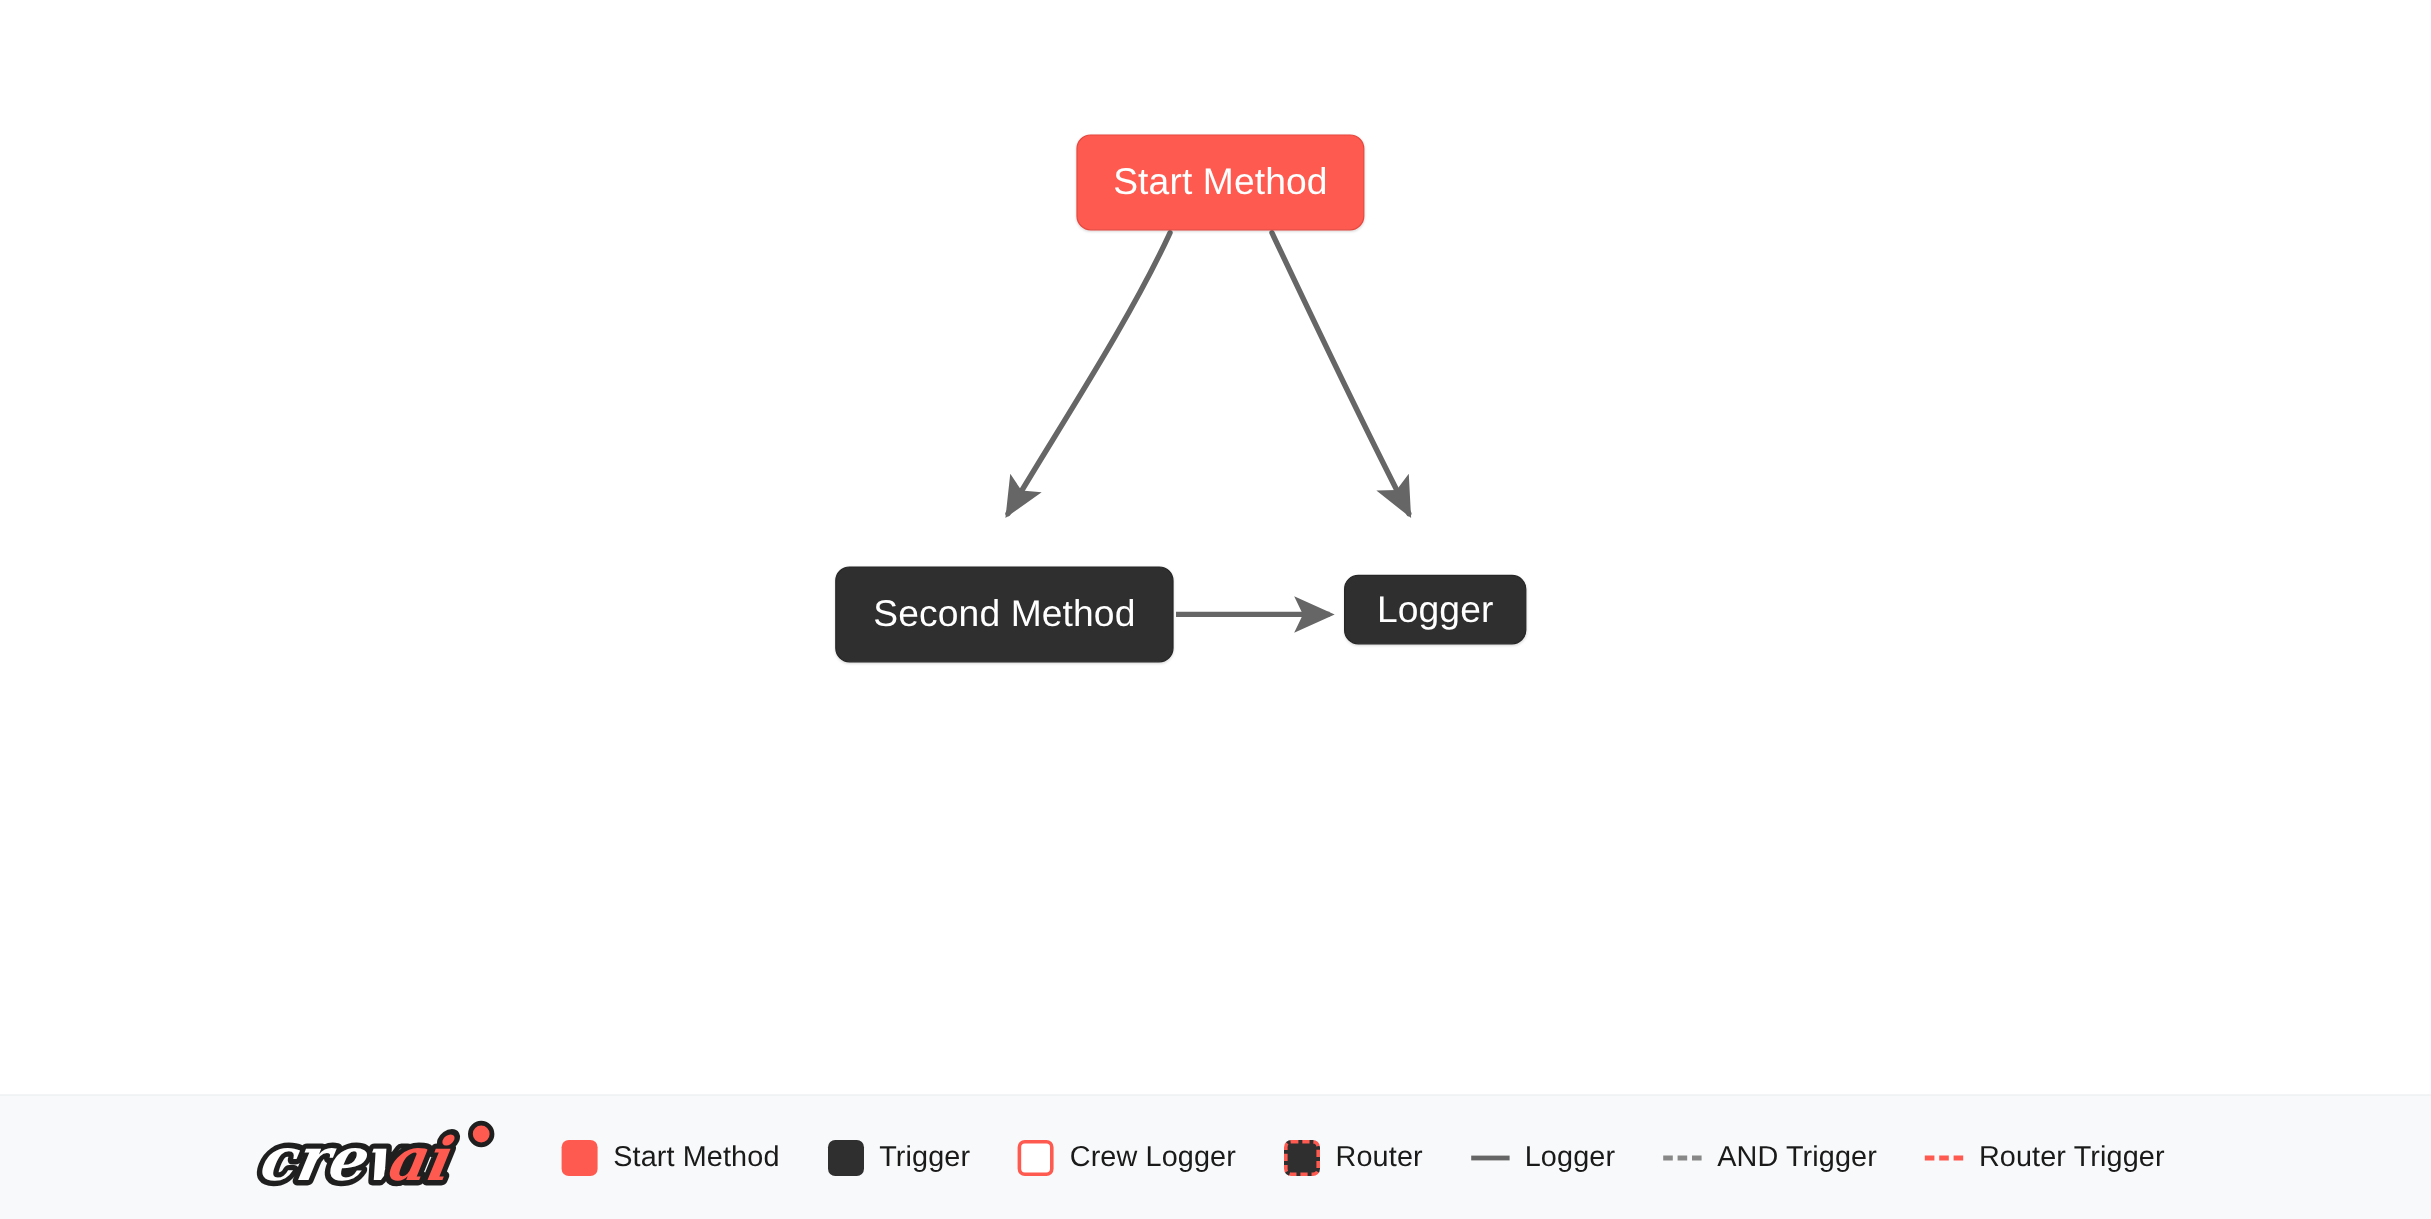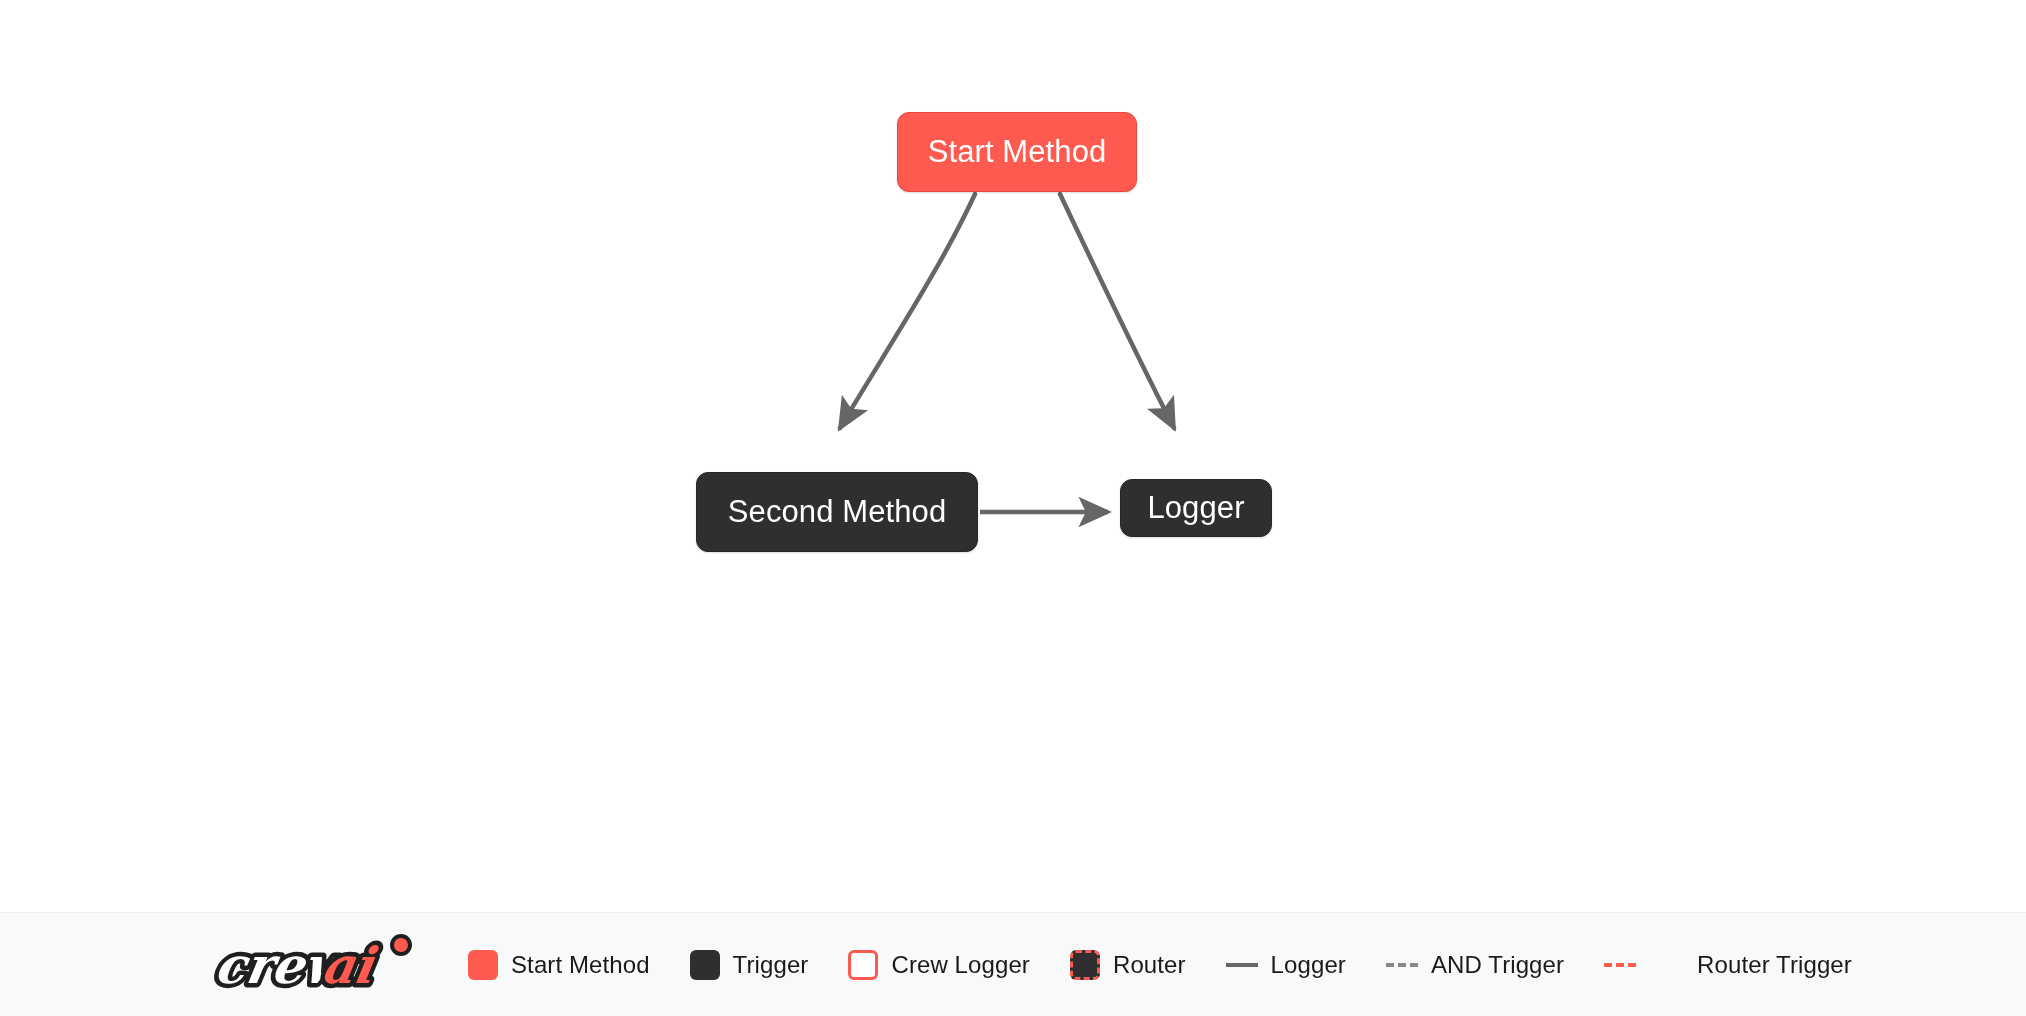--- a/index.html
+++ b/index.html
@@ -95,21 +95,21 @@
     align-items: center;
   }
 
   .legend-item {
     display: flex;
     align-items: center;
     margin-right: 40px;
     cursor: default;
   }
 
-  .legend-item:last-child { margin-right: 0; gap: 48px; }
+  .legend-item:last-child { margin-right: 0; }
 
   .legend-label {
     font-size: 24px;
     color: #1a1a1a;
     margin-left: 13px;
     white-space: nowrap;
     letter-spacing: 0.1px;
   }
 
   .swatch {

